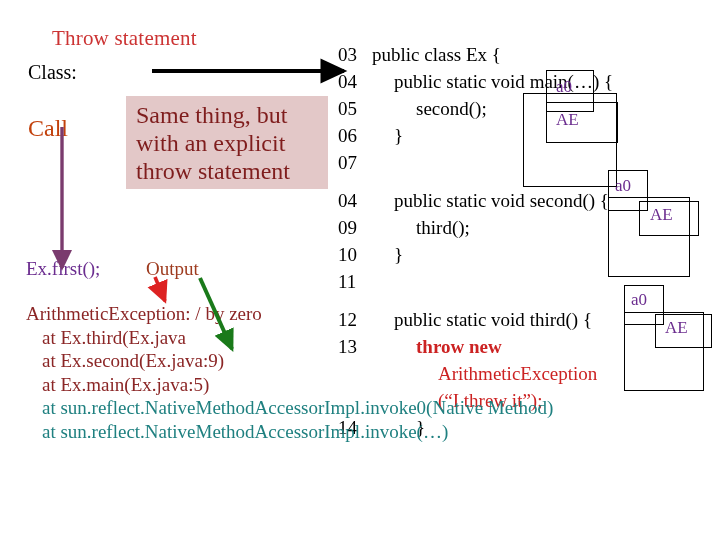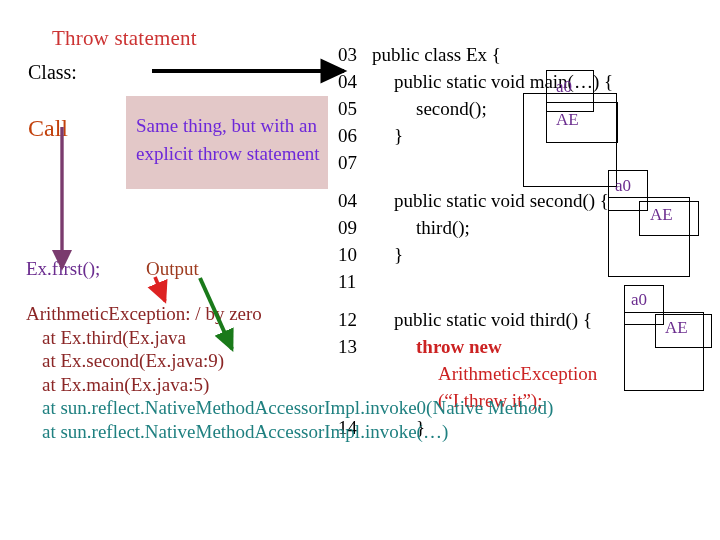--- a/index.html
+++ b/index.html
@@ -55,25 +55,25 @@
   }
 
   
   #callout {
     left: 126px; top: 96px;
     width: 202px; height: 93px;
     background: #e3c8c8;
   }
   #callout .ctext {
     position: absolute;
-    left: 10px; top: 16px;
+    left: 10px; top: 5px;
     width: 190px;
-    font-size: 19px;
+    font-size: 24px;
     line-height: 28px;
-    color: #6d28d9;
+    color: #7f1d1d;
   }
 
   
   #arrows {
     left: 0; top: 0;
     width: 720px; height: 540px;
     pointer-events: none;
   }
 
   

